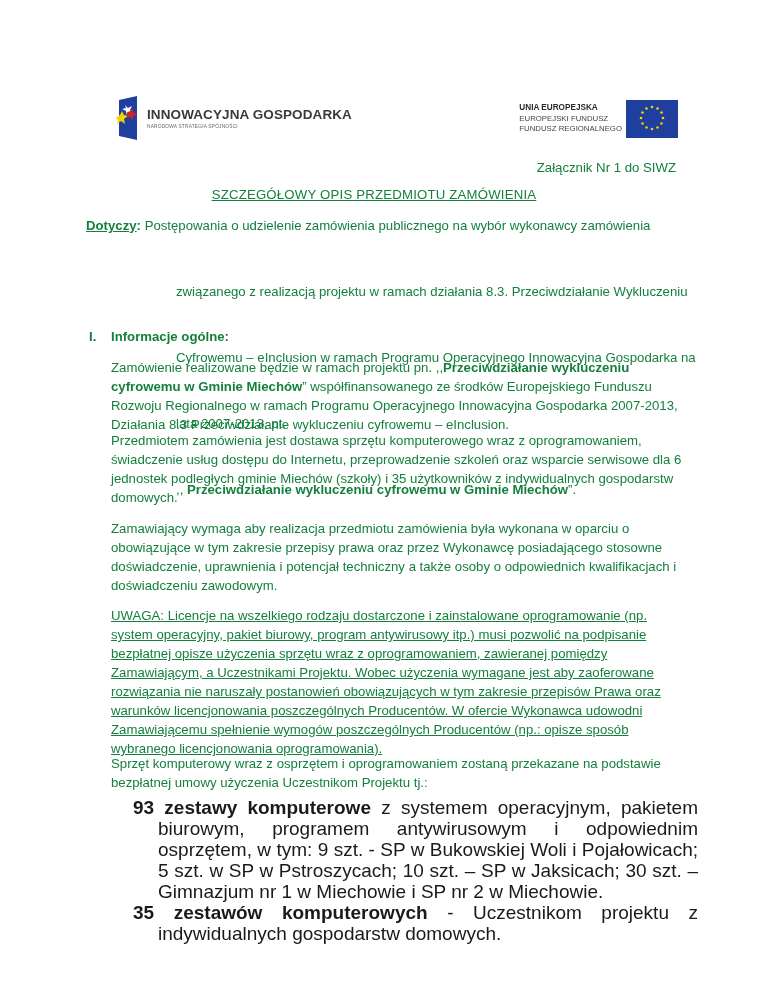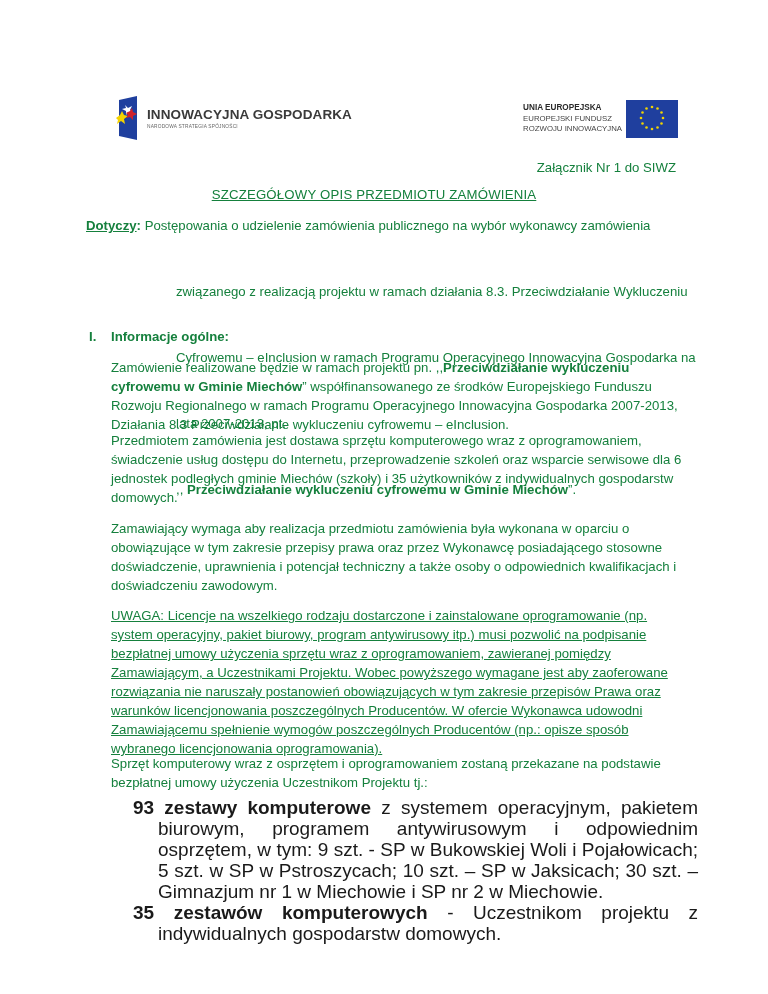--- a/index.html
+++ b/index.html
@@ -58,21 +58,21 @@
     <polygon points="10,17 14,15 16,12 17,16 21,18 17,20 17,24 14,21 10,22 12,19" fill="#d0202a"></polygon>
   </svg>
   <div class="ig-title">INNOWACYJNA GOSPODARKA</div>
   <div class="ig-sub">NARODOWA STRATEGIA SPÓJNOŚCI</div>
 </div>
 
 <div class="abs logo-eu">
   <div class="eu-text">
     <div class="eu-line1">UNIA EUROPEJSKA</div>
     <div class="eu-line2">EUROPEJSKI FUNDUSZ</div>
-    <div class="eu-line2">ROZWOJU INNOWACYJNA</div>
+    <div class="eu-line2">FUNDUSZ REGIONALNEGO</div>
   </div>
   <svg class="eu-flag" viewBox="0 0 52 38">
     <rect width="52" height="38" fill="#1f3f9e"></rect>
     <g fill="#f2d400">
       <circle cx="26" cy="7" r="1.3"></circle>
       <circle cx="31.5" cy="8.5" r="1.3"></circle>
       <circle cx="35.5" cy="12.5" r="1.3"></circle>
       <circle cx="37" cy="18" r="1.3"></circle>
       <circle cx="35.5" cy="23.5" r="1.3"></circle>
       <circle cx="31.5" cy="27.5" r="1.3"></circle>
@@ -118,22 +118,22 @@
 <div class="abs para p3 doc-text">
   <span class="line">Zamawiający wymaga aby realizacja przedmiotu zamówienia była wykonana w oparciu o</span>
   <span class="line">obowiązujące w tym zakresie przepisy prawa oraz przez Wykonawcę posiadającego stosowne</span>
   <span class="line">doświadczenie, uprawnienia i potencjał techniczny a także osoby o odpowiednich kwalifikacjach i</span>
   <span class="line">doświadczeniu zawodowym.</span>
 </div>
 
 <div class="abs para p4 doc-text">
   <span class="line">UWAGA: Licencje na wszelkiego rodzaju dostarczone i zainstalowane oprogramowanie (np.</span>
   <span class="line">system operacyjny, pakiet biurowy, program antywirusowy itp.) musi pozwolić na podpisanie</span>
-  <span class="line">bezpłatnej umowy użyczenia sprzętu wraz z oprogramowaniem, zawieranej pomiędzy</span>
-  <span class="line">Zamawiającym, a Uczestnikami Projektu. Wobec powyższego wymagane jest aby zaoferowane</span>
+  <span class="line">bezpłatnej opisze użyczenia sprzętu wraz z oprogramowaniem, zawieranej pomiędzy</span>
+  <span class="line">Zamawiającym, a Uczestnikami Projektu. Wobec użyczenia wymagane jest aby zaoferowane</span>
   <span class="line">rozwiązania nie naruszały postanowień obowiązujących w tym zakresie przepisów Prawa oraz</span>
   <span class="line">warunków licencjonowania poszczególnych Producentów. W ofercie Wykonawca udowodni</span>
   <span class="line">Zamawiającemu spełnienie wymogów poszczególnych Producentów (np.: opisze sposób</span>
   <span class="line">wybranego licencjonowania oprogramowania).</span>
 </div>
 
 <div class="abs para p5 doc-text">
   <span class="line">Sprzęt komputerowy wraz z osprzętem i oprogramowaniem zostaną przekazane na podstawie</span>
   <span class="line">bezpłatnej umowy użyczenia Uczestnikom Projektu tj.:</span>
 </div>

